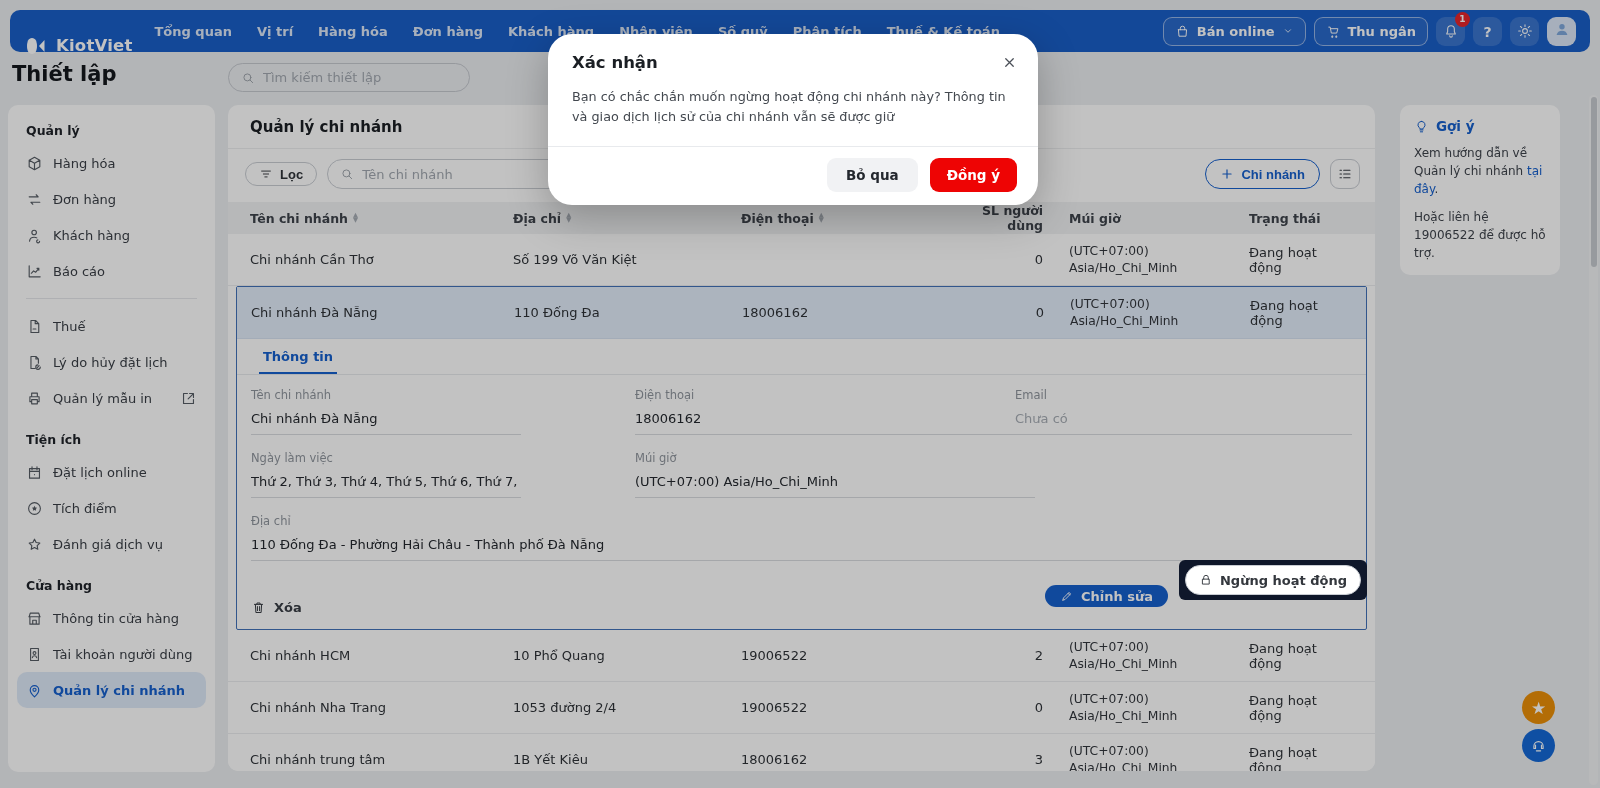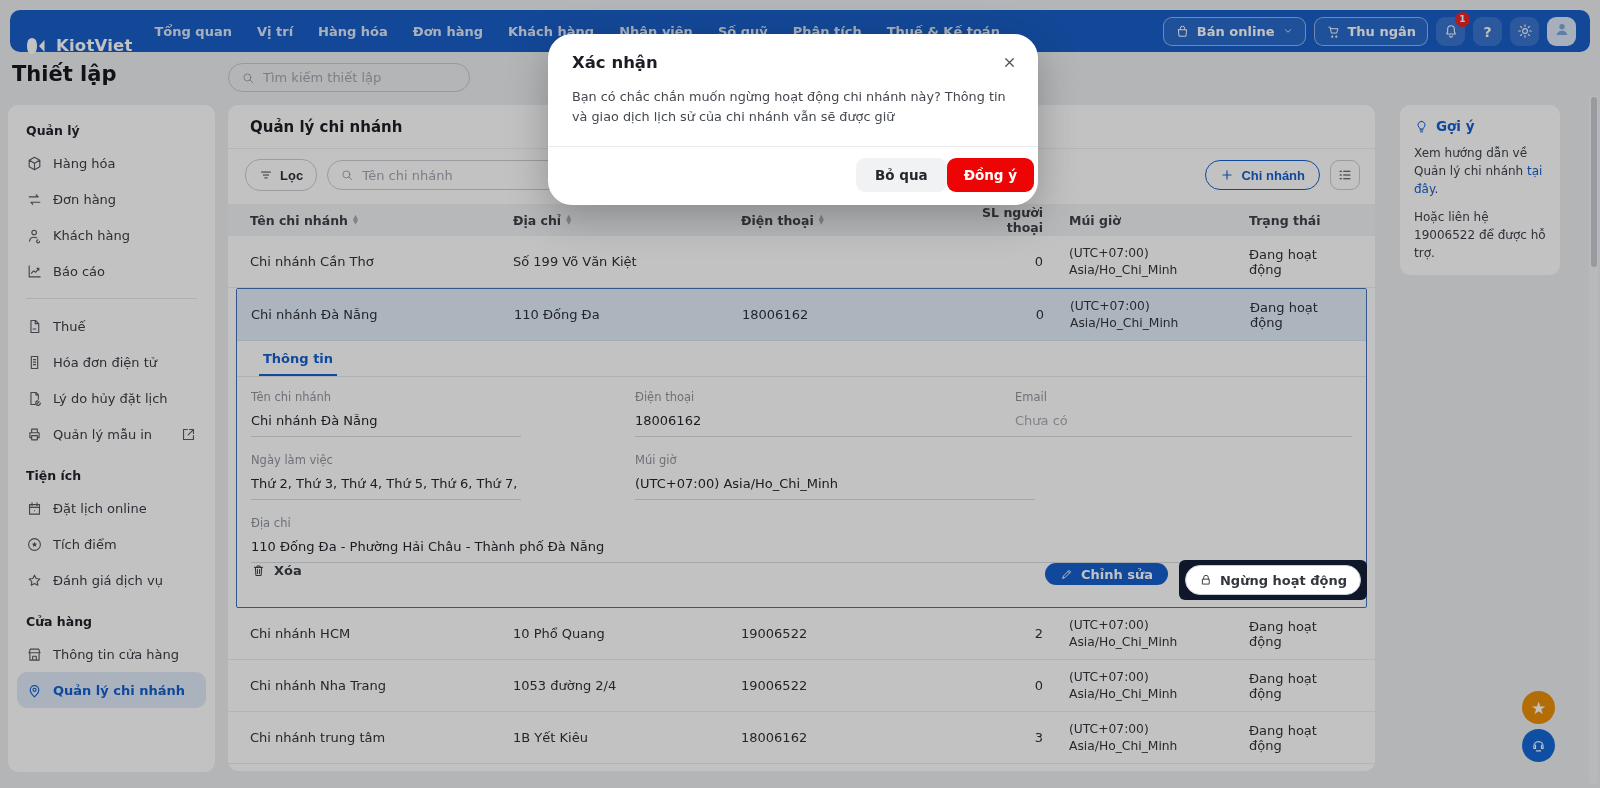--- a/index.html
+++ b/index.html
@@ -45,21 +45,21 @@
   .side-item svg { width:17px; height:17px; color:#565C64; flex:none; }
   .side-item .ext { margin-left:auto; color:#565C64; }
   .side-item.active { background:#DFEAF9; color:var(--accent,#1660CE); font-weight:600; }
   .side-item.active svg { color:var(--accent,#1660CE); }
   .side-divider { height:1px; background:#E6E8EB; margin:9px 9px; }
 
   
   .main { left:228px; top:105px; width:1147px; height:666px; background:#fff; border-radius:10px; overflow:hidden; }
   .main-title { padding:13px 22px 12px; font-size:15px; font-weight:bold; color:#1B1F24; border-bottom:1px solid #EDEEF0; }
   .toolbar { display:flex; align-items:center; gap:10px; padding:10px 15px 13px 17px; }
-  .filter-btn { height:32px; border:1px solid #C9CDD3; border-radius:15px; display:flex; gap:7px; align-items:center;
+  .filter-btn { height:24px; border:1px solid #C9CDD3; border-radius:15px; display:flex; gap:7px; align-items:center;
     padding:0 13px; font-size:13px; font-weight:600; color:#2F3338; background:#fff; cursor:pointer; }
   .branch-search { width:285px; height:30px; border:1px solid #C9CDD3; border-radius:15px; display:flex; align-items:center;
     gap:8px; padding:0 12px; color:#9AA0A8; }
   .branch-search input { border:none; outline:none; background:transparent; font:inherit; font-size:13px; width:100%; color:#3A3F46;}
   .branch-search input::placeholder { color:#A2A8B0; }
   .add-btn { margin-left:auto; height:30px; border:1px solid var(--accent,#1660CE); color:var(--accent,#1660CE);
     border-radius:15px; font-size:13px; font-weight:bold; display:flex; align-items:center; gap:7px; padding:0 14px; background:#fff; cursor:pointer;}
   .cols-btn { width:30px; height:30px; border:1px solid #C9CDD3; border-radius:9px; display:flex; align-items:center;
     justify-content:center; color:#3A3F46; background:#fff; cursor:pointer; }
 
@@ -80,21 +80,21 @@
   .expanded-block .trow { padding:0 14px; background:var(--row-active,#E3EDFA); border-bottom:1px solid #D6E2F2; }
   .detail { padding:0; }
   .tabs { display:flex; padding:0 14px; border-bottom:1px solid #E8EAED; height:36px; align-items:flex-end; }
   .tab { margin-left:8px; font-size:13px; font-weight:600; color:var(--accent,#1660CE); padding:0 4px 8px;
     border-bottom:2.5px solid var(--accent,#1660CE); cursor:pointer; }
   .fields { display:grid; grid-template-columns:384px 380px 1fr; row-gap:16px; padding:13px 14px 0; }
   .flabel { font-size:11.5px; color:#8F959D; margin-bottom:9px; }
   .fvalue { font-size:13px; color:#24282E; padding-bottom:8px; border-bottom:1px solid #D9DCE0; white-space:nowrap; overflow:hidden; }
   .fvalue.placeholder { color:#A7ADB5; }
   .w270 { width:270px; } .w400 { width:400px; } .span3 { grid-column:1/-1; }
-  .actions { display:flex; align-items:flex-start; padding:0 14px 14px; }
+  .actions { display:flex; align-items:flex-end; margin-top:24px; padding:0 14px 14px; }
   .del-btn { display:flex; gap:8px; align-items:center; font-size:13px; color:#3A3F46; font-weight:600; cursor:pointer; background:none; border:none; font-family:inherit;}
   .del-btn svg { width:15px; height:15px; }
   .act-right { margin-left:auto; display:flex; gap:8px; }
   .edit-btn { height:22px; background:var(--accent,#1660CE); color:#fff; border:none; border-radius:15px; font-size:13px;
     font-weight:bold; padding:0 15px; display:flex; align-items:center; gap:7px; cursor:pointer; font-family:inherit;}
   .deact-btn { height:30px; background:#fff; border:1px solid #C9CDD3; border-radius:15px; color:#33373D; font-size:13px;
     font-weight:600; padding:0 13px; display:flex; align-items:center; gap:7px; cursor:pointer; font-family:inherit; white-space:nowrap;}
   .ghost { visibility:hidden; }
 
   
@@ -113,21 +113,21 @@
 
   
   .overlay { inset:0; background:rgba(0,0,0,.24); z-index:50; }
   .modal { left:548px; top:34px; width:490px; background:#fff; border-radius:24px; z-index:60;
     box-shadow:0 12px 40px rgba(0,0,0,.25); }
   .modal-head { display:flex; align-items:center; padding:15px 16px 8px 24px; }
   .modal-title { font-size:16.5px; font-weight:bold; color:#1B1F24; }
   .modal-close { margin-left:auto; width:26px; height:26px; border:none; background:none; color:#4A4F57;
     display:flex; align-items:center; justify-content:center; cursor:pointer; }
   .modal-body { padding:4px 26px 18px 24px; font-size:12.8px; color:#43484F; line-height:1.6; }
-  .modal-foot { border-top:1px solid #E8EAED; display:flex; justify-content:flex-end; gap:0; padding:11px 4px 13px; }
+  .modal-foot { border-top:1px solid #E8EAED; display:flex; justify-content:flex-end; gap:12px; padding:11px 21px 13px; }
   .btn-dismiss { background:#F1F2F4; border:none; border-radius:9px; height:34px; padding:0 19px;
     font-size:13.5px; font-weight:600; color:#24282E; cursor:pointer; font-family:inherit; }
   .btn-confirm { background:var(--danger,#EE0404); border:none; border-radius:9px; height:34px; padding:0 17px;
     font-size:13.5px; font-weight:bold; color:#fff; cursor:pointer; font-family:inherit; }
   .spotlight { right:233px; top:560px; z-index:60; background:#0f172a; border-radius:6px; padding:5px 6px; }
 </style>
 </head>
 <body>
 
 <header class="abs topbar">
@@ -243,26 +243,20 @@
   </div>
   <div class="side-divider"></div>
   <div class="side-item">
     <svg class="ic" viewBox="0 0 24 24">
         <path d="M7 3.5h6.5L18 8v12.5H7zM13 3.5V8h5M10 15.5h4"></path>
       </svg>
     <span>Thuế</span>
   </div>
   <div class="side-item">
     <svg class="ic" viewBox="0 0 24 24">
-        <path d="M7.5 3.5h9v17h-9zM10.5 8h3M10.5 11.5h3M10.5 15h3"></path>
-      </svg>
-    <span>Hóa đơn điện tử</span>
-  </div>
-  <div class="side-item">
-    <svg class="ic" viewBox="0 0 24 24">
         <path d="M7 3.5h7l3.5 3.5v6M14 3.5V7h3.5M7 3.5V20.5h5.5M16.8 15.3a3.2 3.2 0 103.4 3.2M18.5 16.5l-2.6 2.6"></path>
       </svg>
     <span>Lý do hủy đặt lịch</span>
   </div>
   <div class="side-item">
     <svg class="ic" viewBox="0 0 24 24">
         <path d="M8 8V4.5h8V8M8 16.5H5.5V9.5h13v7H16M8 13.5h8v6H8z"></path>
       </svg>
     <span>Quản lý mẫu in</span>
     <span class="ext">
@@ -293,20 +287,28 @@
     <span>Đánh giá dịch vụ</span>
   </div>
 
   <div class="side-sec-title" style="margin-top:8px;">Cửa hàng</div>
   <div class="side-item">
     <svg class="ic" viewBox="0 0 24 24">
         <path d="M4.5 9.5L6 4.5h12l1.5 5M4 9.5h16M5.5 9.5V20h13V9.5M9.5 20v-5.5h5V20"></path>
       </svg>
     <span>Thông tin cửa hàng</span>
   </div>
+  <div class="side-item">
+    <svg class="ic" viewBox="0 0 24 24">
+        <path d="M6.5 3.5h11v17h-11z"></path>
+        <circle cx="12" cy="10" r="2"></circle>
+        <path d="M9 16.5c.3-1.8 1.5-2.7 3-2.7s2.7.9 3 2.7"></path>
+      </svg>
+    <span>Tài khoản người dùng</span>
+  </div>
   <div class="side-item active">
     <svg class="ic" viewBox="0 0 24 24">
         <path d="M12 21c-4-3.8-6-7-6-9.8A6 6 0 0118 11.2c0 2.8-2 6-6 9.8z"></path>
         <circle cx="12" cy="11" r="2.2"></circle>
       </svg>
     <span>Quản lý chi nhánh</span>
   </div>
 </aside>
 
 <section class="abs main">
@@ -354,21 +356,21 @@
       </div>
     <div class="th">
         <span>Địa chỉ</span>
         <span class="sort"></span>
       </div>
     <div class="th">
         <span>Điện thoại</span>
         <span class="sort"></span>
       </div>
     <div class="th right">
-        <span>SL người thoại</span>
+        <span>SL người dùng</span>
       </div>
     <div class="th tz">
         <span>Múi giờ</span>
       </div>
     <div class="th">
         <span>Trạng thái</span>
       </div>
   </div>
 
   <div class="grid-cols trow">

